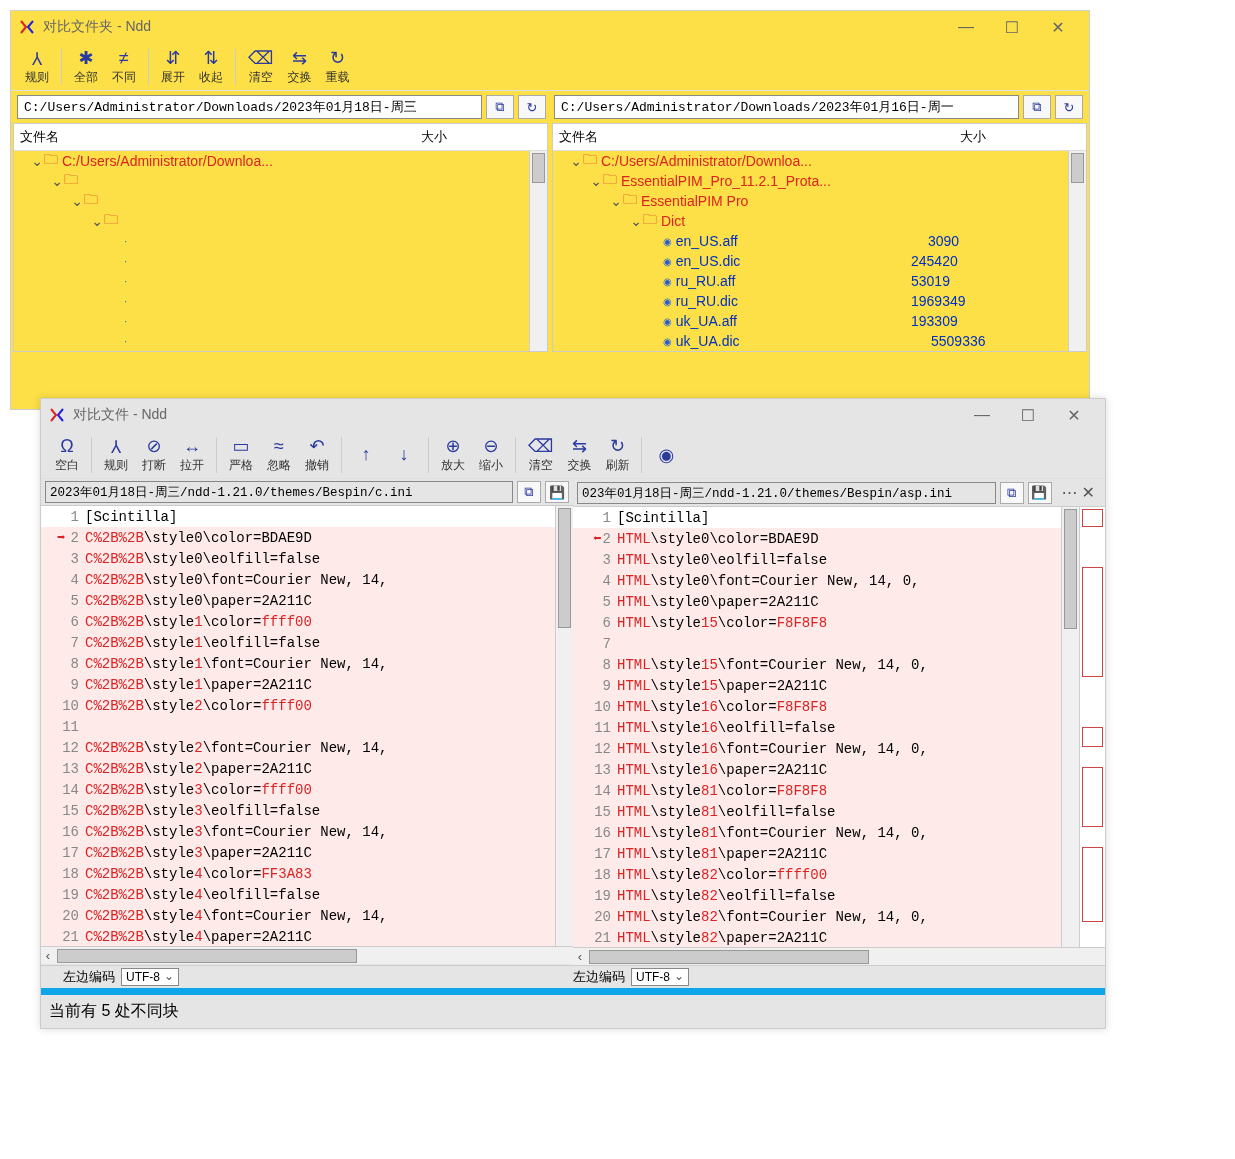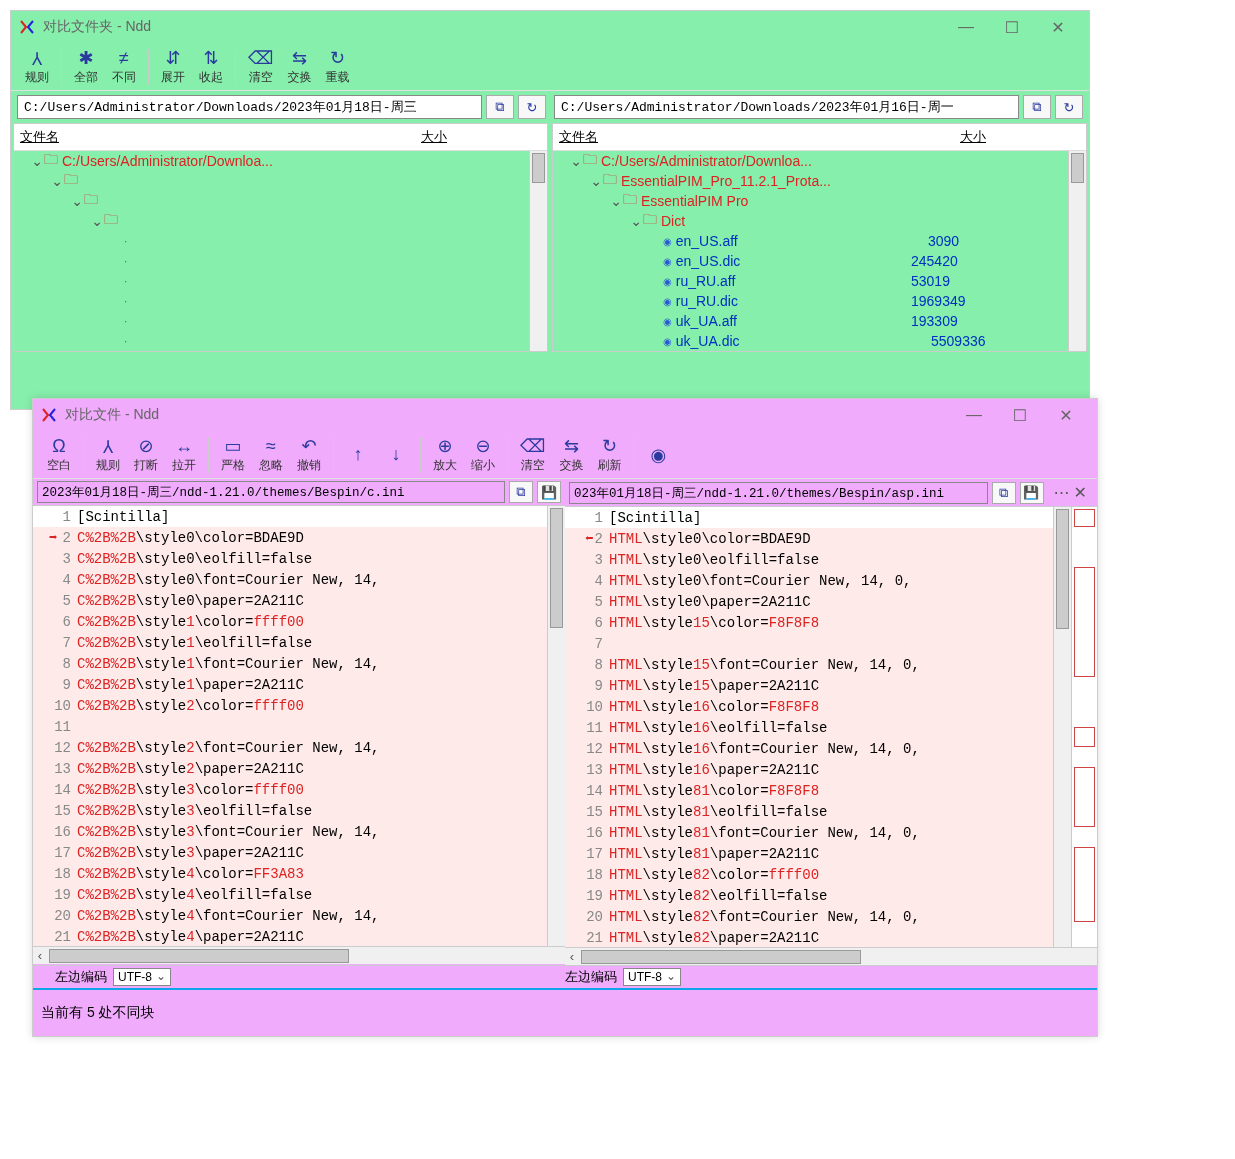--- a/index.html
+++ b/index.html
@@ -1,37 +1,37 @@
 <!DOCTYPE html>
 <html><head>
 <meta charset="utf-8">
 <style>
 * { box-sizing: border-box; margin: 0; padding: 0; }
 body { font-family: "Microsoft YaHei", "SimSun", sans-serif; font-size: 13px; background: #fff; color: #000; }
-.window { border: 1px solid #ccc; background: #86efac; position: relative; }
+.window { border: 1px solid #ccc; background: #fde047; position: relative; }
 .window-top { height: 400px; }
-.window-bottom { position: absolute; top: 398px; left: 32px; right: 0; background: #f0abfc; box-shadow: 0 0 8px rgba(0,0,0,0.15); }
+.window-bottom { position: absolute; top: 398px; left: 40px; right: 0; background: #e5e5e5; box-shadow: 0 0 8px rgba(0,0,0,0.15); }
 .titlebar { display: flex; align-items: center; padding: 4px 8px; height: 32px; }
 .app-icon { width: 16px; height: 16px; margin-right: 8px; display: inline-flex; align-items: center; }
 .app-icon svg { width: 16px; height: 16px; }
 .title-text { color: #666; font-size: 14px; flex: 1; }
 .win-controls { display: flex; gap: 0; }
 .win-btn { width: 46px; height: 28px; display: flex; align-items: center; justify-content: center; color: #666; font-size: 16px; }
 .toolbar { display: flex; align-items: center; padding: 2px 8px; gap: 2px; border-bottom: 1px solid #e0e0e0; }
 .tb-btn { display: flex; flex-direction: column; align-items: center; padding: 2px 6px; min-width: 36px; cursor: pointer; }
 .tb-icon { color: #2a3a9e; font-size: 18px; height: 22px; display: flex; align-items: center; justify-content: center; }
 .tb-label { font-size: 12px; color: #333; }
 .tb-sep { width: 1px; height: 36px; background: #ccc; margin: 0 4px; }
 .path-row { display: flex; padding: 4px 6px; gap: 8px; }
 .path-half { flex: 1; display: flex; gap: 4px; align-items: center; }
 .path-input { flex: 1; border: 1px solid #888; padding: 3px 6px; font-family: "Courier New", monospace; font-size: 13px; height: 24px; }
 .path-icon-btn { width: 28px; height: 24px; border: 1px solid #aaa; display: flex; align-items: center; justify-content: center; color: #2a3a9e; background: #f8f8f8; }
 .tree-row { display: flex; }
 .tree-half { flex: 1; border: 1px solid #ccc; margin: 0 2px; }
-.tree-header { display: flex; background: #fff; border-bottom: 1px solid #ddd; padding: 4px 6px; text-decoration: underline; }
+.tree-header { display: flex; background: #fff; border-bottom: 1px solid #ddd; padding: 4px 6px; }
 .tree-header span { font-size: 13px; }
 .th-name { flex: 1; }
 .th-size { width: 120px; text-align: left; }
 .tree-body { height: 200px; overflow: hidden; position: relative; }
 .tree-line { display: flex; align-items: center; height: 20px; padding-left: 4px; font-size: 14px; white-space: nowrap; }
 .tree-indent { display: inline-block; }
 .tree-chevron { width: 14px; color: #555; text-align: center; }
 .folder-icon { color: #d22; margin-right: 4px; }
 .file-icon { color: #2a5bd7; margin-right: 4px; font-size: 10px; }
 .tree-text { color: #d22; }
@@ -52,21 +52,21 @@
 .arrow-marker { position: absolute; color: #d22; font-size: 14px; font-weight: bold; }
 .diff-strip { width: 26px; border-left: 1px solid #ccc; background: #fff; position: relative; }
 .diff-block { position: absolute; left: 2px; right: 2px; border: 1px solid #c44; background: #fff; }
 .hscroll { height: 18px; background: #f0f0f0; border-top: 1px solid #ccc; display: flex; align-items: center; }
 .hscroll-thumb { height: 14px; background: #ccc; border: 1px solid #999; }
 .status-row { display: flex; padding: 2px 22px; border-top: 1px solid #ccc; }
 .status-half { flex: 1; display: flex; align-items: center; gap: 6px; }
 .status-label { font-size: 13px; }
 .status-select { border: 1px solid #888; padding: 1px 18px 1px 4px; font-size: 12px; background: #fff; position: relative; }
 .status-select::after { content: "⌄"; position: absolute; right: 4px; top: 0; color: #555; }
-.status-msg { padding: 14px 8px; font-size: 14px; border-top: 2px solid #0ea5e9; }
+.status-msg { padding: 6px 8px; font-size: 16px; border-top: 7px solid #0ea5e9; }
 .vscroll { width: 18px; background: #f0f0f0; border-left: 1px solid #ccc; }
 .vscroll-thumb { background: #ccc; border: 1px solid #999; margin: 2px; }
 .close-tabs { display:flex; gap:4px; padding:2px 6px; align-items:center; color:#555; font-size:16px; }
 </style>
 </head>
 <body>
 
 <div class="window window-top" style="width:1080px; margin:10px;">
   <div class="titlebar">
     <span class="app-icon">

